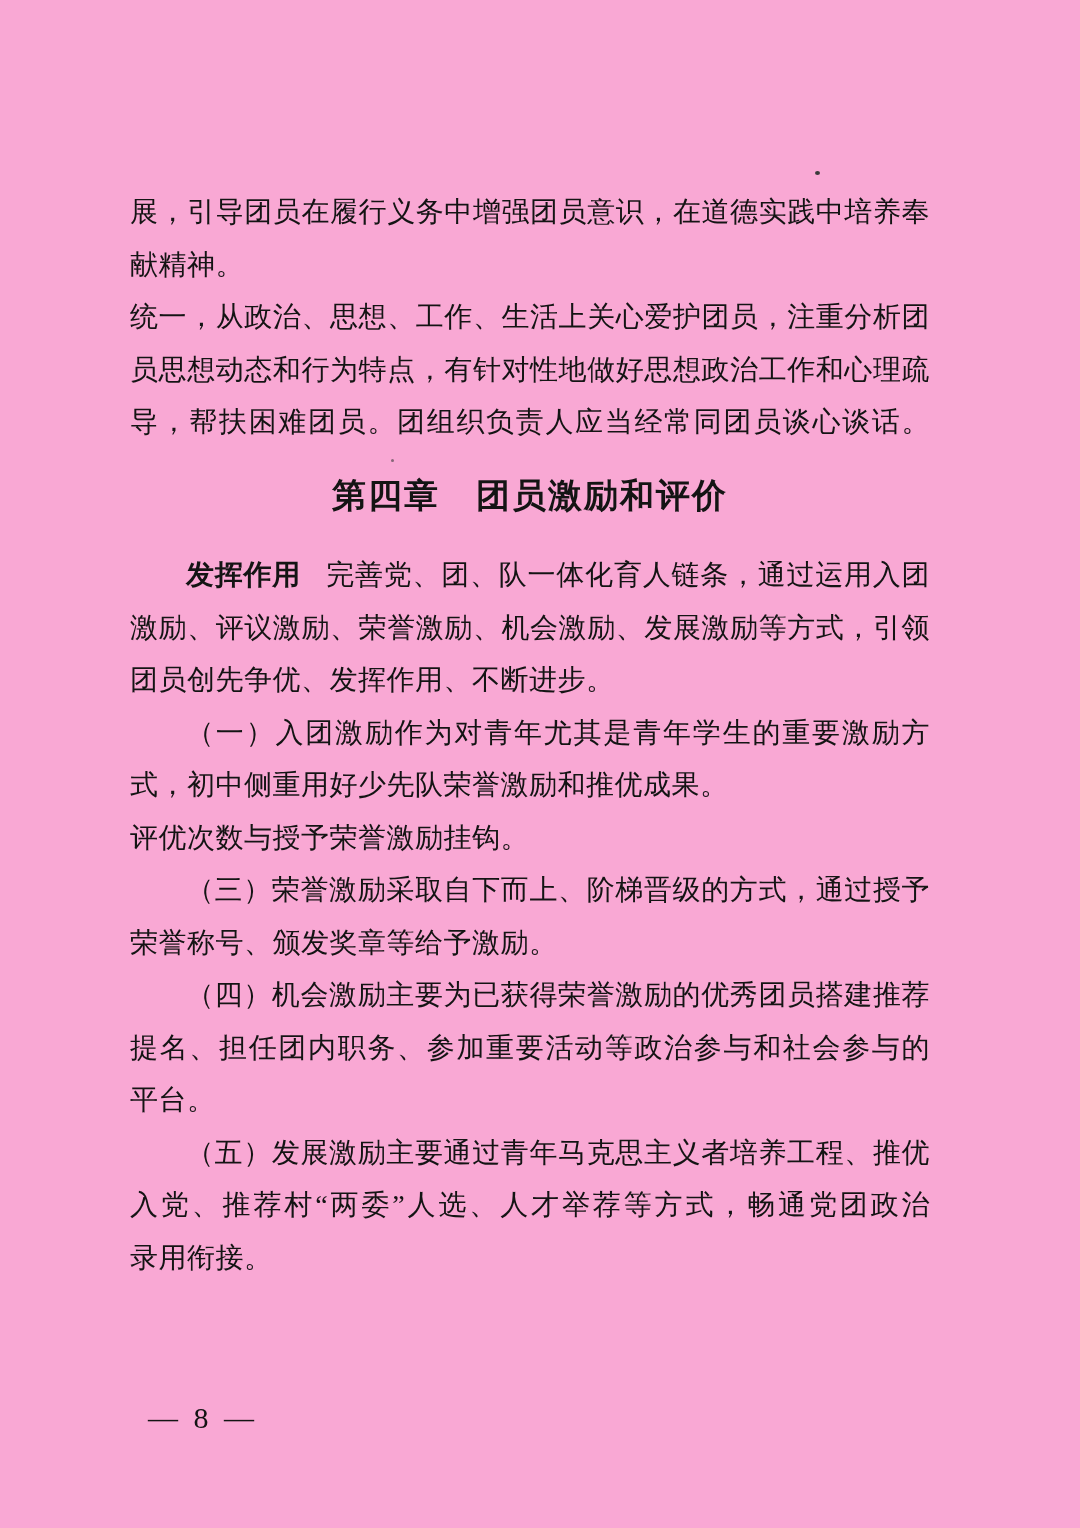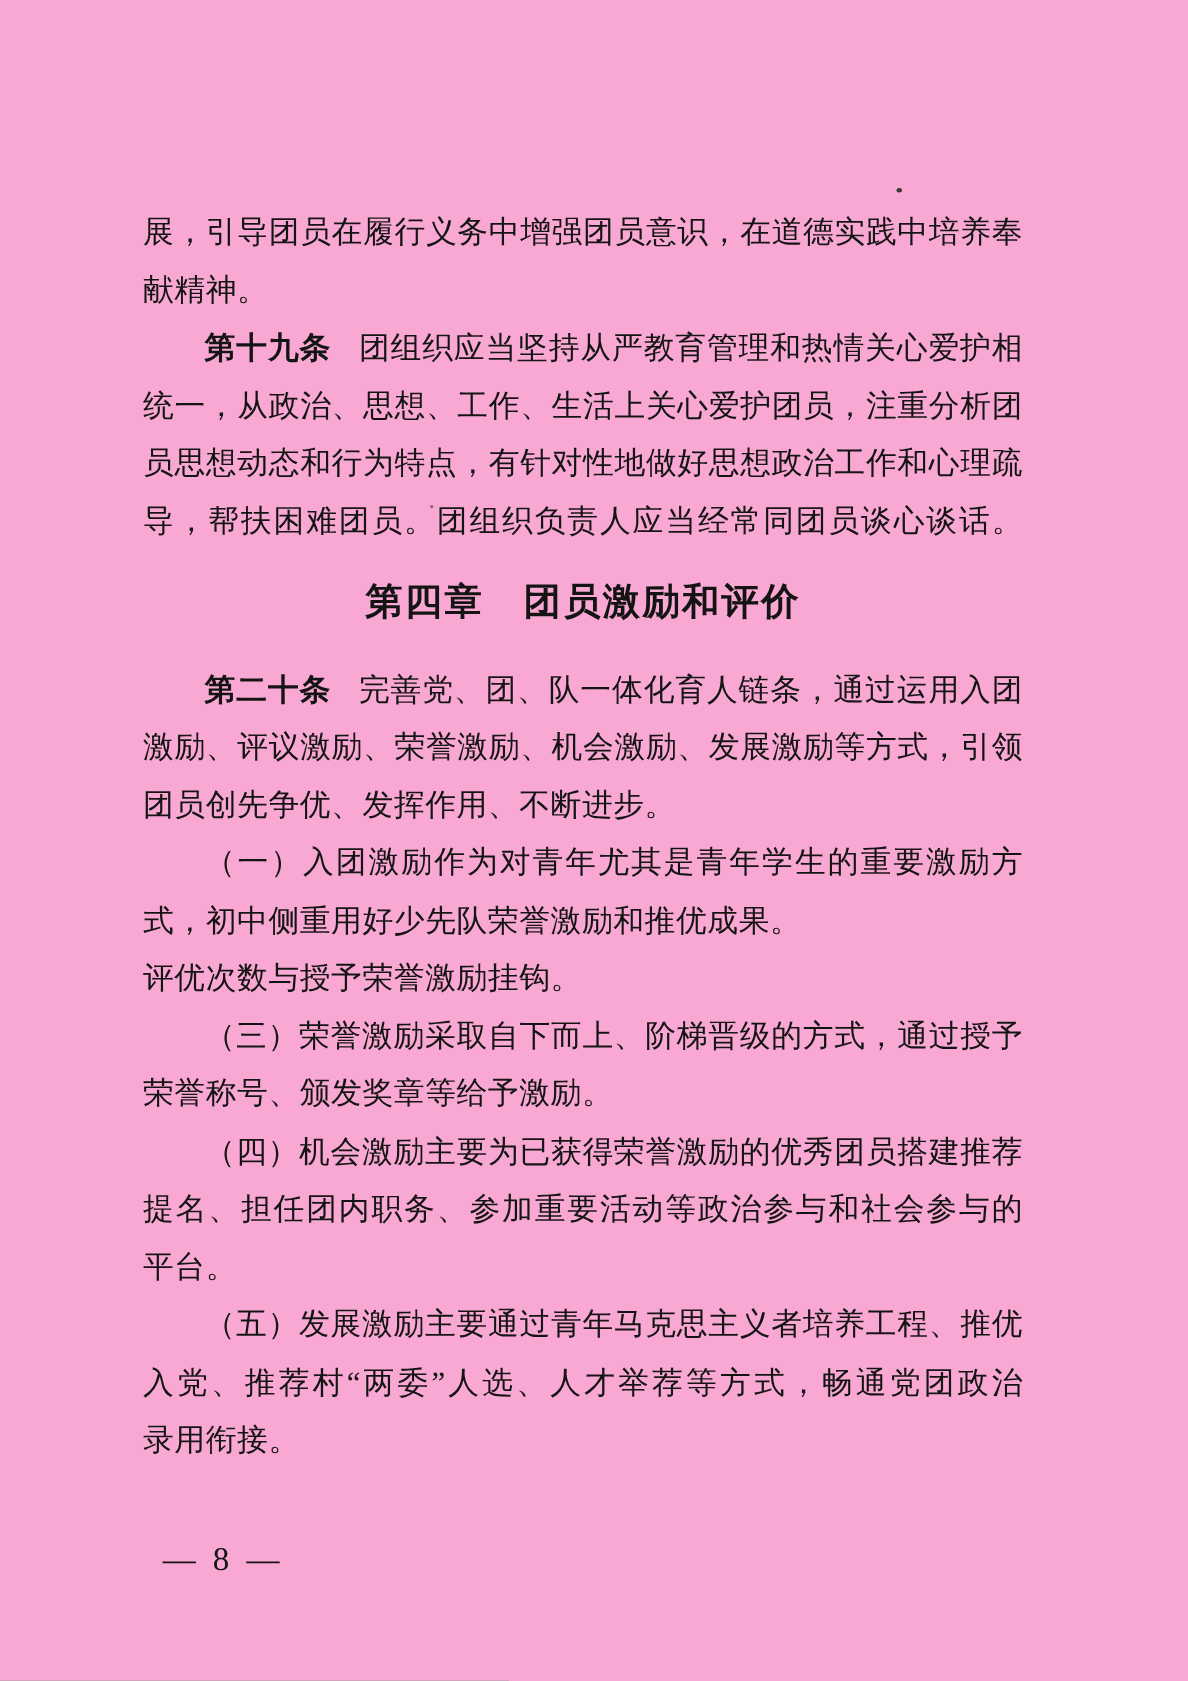--- a/index.html
+++ b/index.html
@@ -73,28 +73,27 @@
 <div class="page">
   <div class="speck speck-1"></div>
   <div class="speck speck-2"></div>
 
   <main class="doc-body">
       <div class="para">
         <div class="line fill">展，引导团员在履行义务中增强团员意识，在道德实践中培养奉</div>
         <div class="line">献精神。</div>
       </div>
       <div class="para">
-        <div class="line fill indent"><b class="term">第十九条</b>团组织应当坚持从严教育管理和热情关心爱护相</div>
         <div class="line fill">统一，从政治、思想、工作、生活上关心爱护团员，注重分析团</div>
         <div class="line fill">员思想动态和行为特点，有针对性地做好思想政治工作和心理疏</div>
         <div class="line fill">导，帮扶困难团员。团组织负责人应当经常同团员谈心谈话。</div>
       </div>
       <div class="chapter-heading">第四章　团员激励和评价</div>
       <div class="para">
-        <div class="line fill indent"><b class="term">第二十条</b>完善党、团、队一体化育人链条，通过运用入团</div>
+        <div class="line fill indent"><b class="term">发挥作用</b>完善党、团、队一体化育人链条，通过运用入团</div>
         <div class="line fill">激励、评议激励、荣誉激励、机会激励、发展激励等方式，引领</div>
         <div class="line">团员创先争优、发挥作用、不断进步。</div>
       </div>
       <div class="para">
         <div class="line fill indent">（一）入团激励作为对青年尤其是青年学生的重要激励方</div>
         <div class="line">式，初中侧重用好少先队荣誉激励和推优成果。</div>
       </div>
       <div class="para">
         <div class="line">评优次数与授予荣誉激励挂钩。</div>
       </div>

